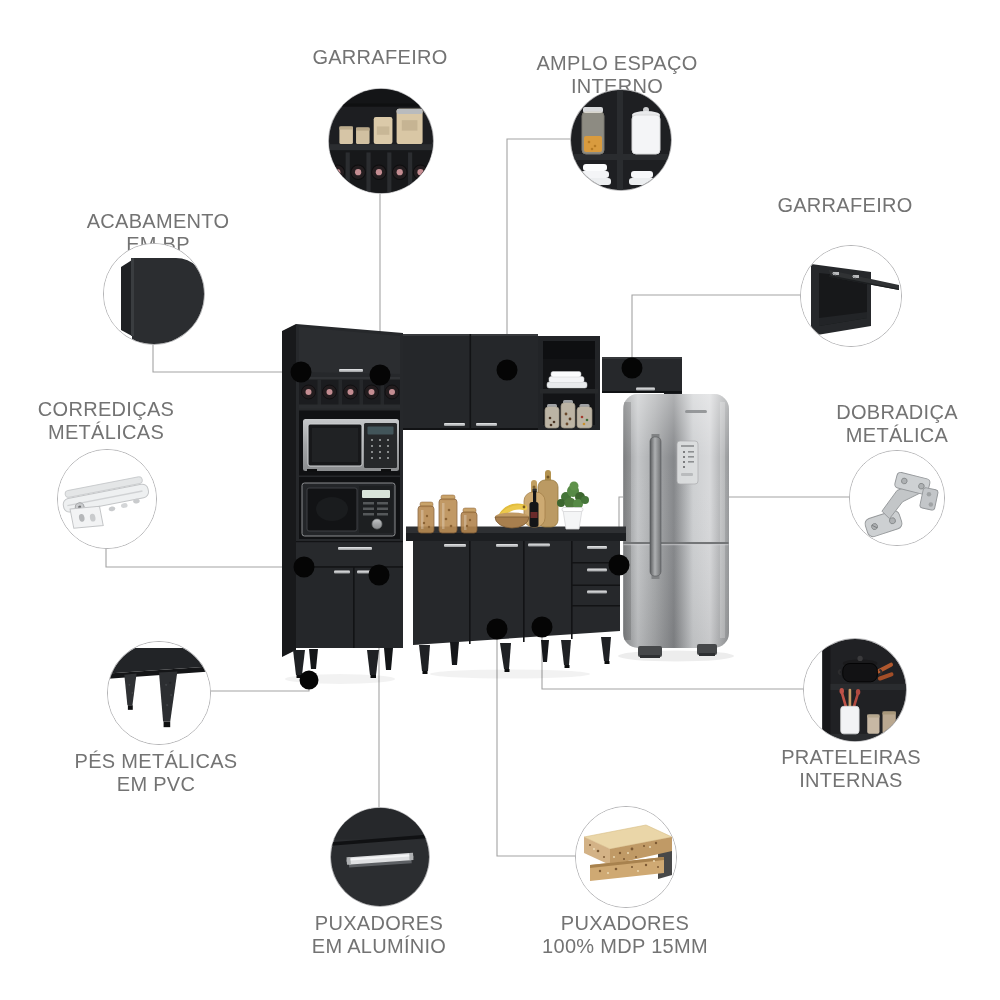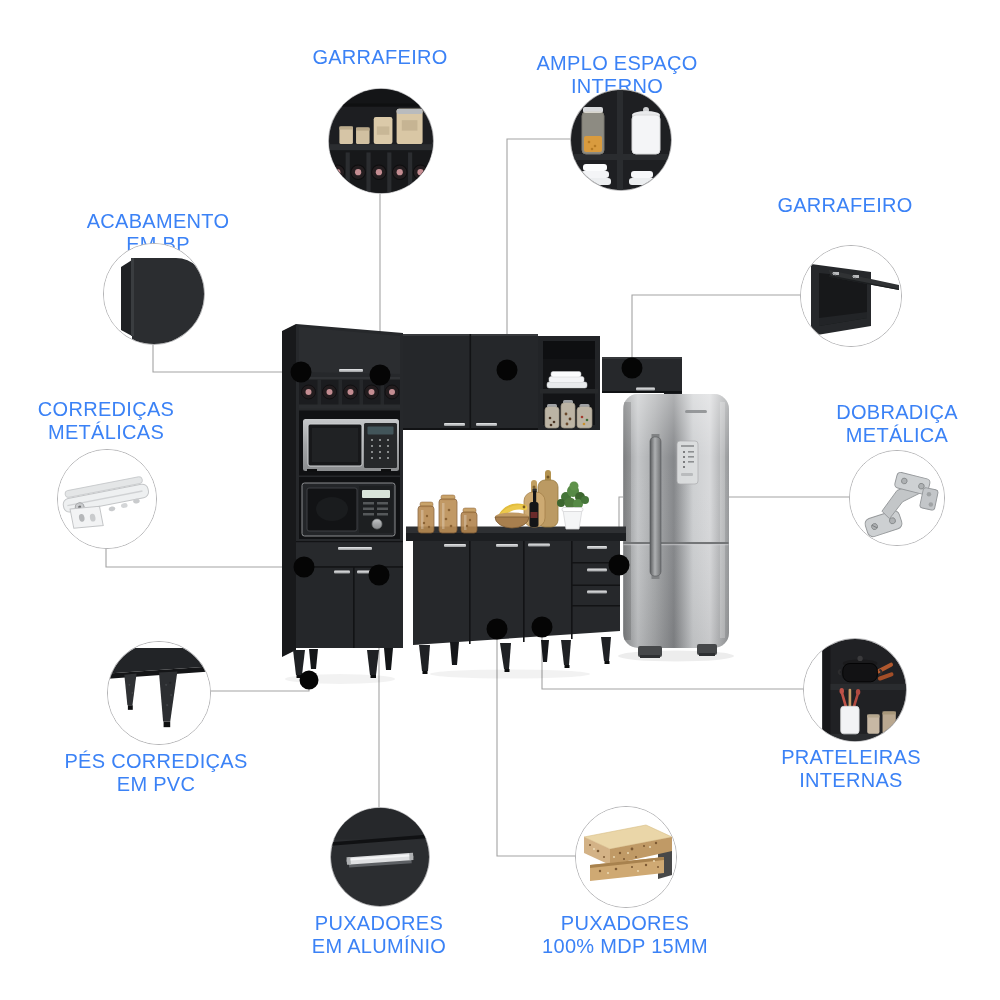--- a/index.html
+++ b/index.html
@@ -1,21 +1,21 @@
 <!DOCTYPE html>
 <html><head>
 <meta charset="utf-8">
 <style>
   html,body{margin:0;padding:0;background:#ffffff;}
   .stage{position:relative;width:1000px;height:1000px;background:#ffffff;overflow:hidden;
          font-family:"Liberation Sans", sans-serif;}
   .layer{position:absolute;inset:0;width:1000px;height:1000px;}
   .feature-label{position:absolute;width:230px;text-align:center;
 ateral:none;
-    font-size:20px;line-height:23px;color:#3b82f6;letter-spacing:.3px;font-weight:400;}
+    font-size:20px;line-height:23px;color:#737373;letter-spacing:.3px;font-weight:400;}
   .feature-label span{display:block;white-space:nowrap;}
   .bubble{position:absolute;border-radius:50%;border:1px solid #b3b3b5;overflow:hidden;background:#fff;}
   .bubble svg{display:block;width:100%;height:100%;}
 </style>
 </head>
 <body>
 
 <div class="stage">
 
   <svg class="layer" viewBox="0 0 1000 1000">
@@ -352,21 +352,21 @@
   </div>
   <div class="feature-label" style="left:-9px;top:398px">
     <span>CORREDIÇAS</span>
       <span>METÁLICAS</span>
   </div>
   <div class="feature-label" style="left:782px;top:401px">
     <span>DOBRADIÇA</span>
       <span>METÁLICA</span>
   </div>
   <div class="feature-label" style="left:41px;top:750px">
-    <span>PÉS CORREDIÇAS</span>
+    <span>PÉS METÁLICAS</span>
       <span>EM PVC</span>
   </div>
   <div class="feature-label" style="left:736px;top:746px">
     <span>PRATELEIRAS</span>
       <span>INTERNAS</span>
   </div>
   <div class="feature-label" style="left:264px;top:912px">
     <span>PUXADORES</span>
       <span>EM ALUMÍNIO</span>
   </div>

